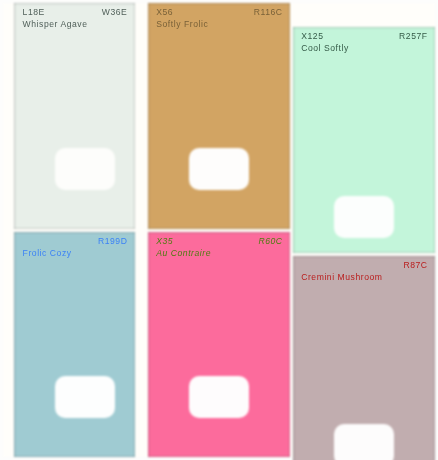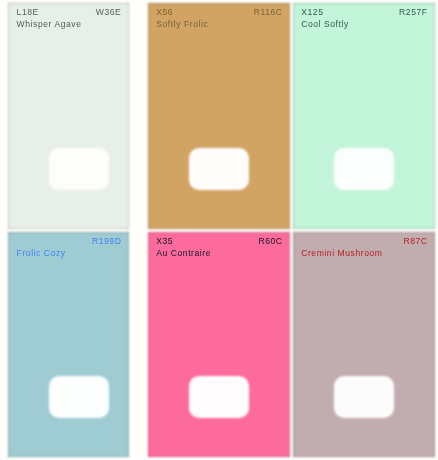--- a/index.html
+++ b/index.html
@@ -16,23 +16,23 @@
                    inset 0 -2px 1.2px -1px rgba(70,70,72,.20);}
   .labels{position:absolute;}
   .code,.pname{position:absolute;display:block;font-size:8.6px;line-height:8.6px;
     letter-spacing:0.55px;font-weight:500;white-space:nowrap;}
   .code.left{left:8.6px;top:5.2px;}
   .code.right{right:7.6px;top:5.2px;}
   .pname{left:8.6px;top:17.2px;}
   .chip{position:absolute;border-radius:10px;}
 
   
-  .c0{left:8px;width:121px;}
+  .c0{left:14px;width:121px;}
   .c1{left:147.6px;width:142.6px;}
-  .c2{left:292.6px;width:142.6px;}
+  .c2{left:292.6px;width:142.6px;margin-top:24px;}
   .r0{top:3px;height:226.4px;}
   .r1{top:231.6px;height:225.4px;}
   .chip.c0{left:40.5px;width:60px;}
   .chip.c1{left:41.3px;width:60px;}
   .chip.c2{left:41.5px;width:60px;}
   .chip.r0{top:145px;height:42px;}
   .chip.r1{top:144.7px;height:42px;}
 </style>
 </head>
 <body style="background: rgb(253, 253, 252);">
@@ -76,21 +76,21 @@
     <div class="labels c2 r0" style="color: rgb(53, 91, 72);">
       <span class="code left">X125</span>
       <span class="code right">R257F</span>
       <span class="pname">Cool Softly</span>
     </div>
     <div class="labels c0 r1" style="color: #3b82f6;">
       <span class="code left"></span>
       <span class="code right">R199D</span>
       <span class="pname">Frolic Cozy</span>
     </div>
-    <div class="labels c1 r1" style="color: #0f172a;">
+    <div class="labels c1 r1" style="color: #4d7c0f; font-style: italic;">
       <span class="code left">X35</span>
       <span class="code right">R60C</span>
       <span class="pname">Au Contraire</span>
     </div>
     <div class="labels c2 r1" style="color: #b91c1c;">
       <span class="code left"></span>
       <span class="code right">R87C</span>
       <span class="pname">Cremini Mushroom</span>
     </div>
   </div>

